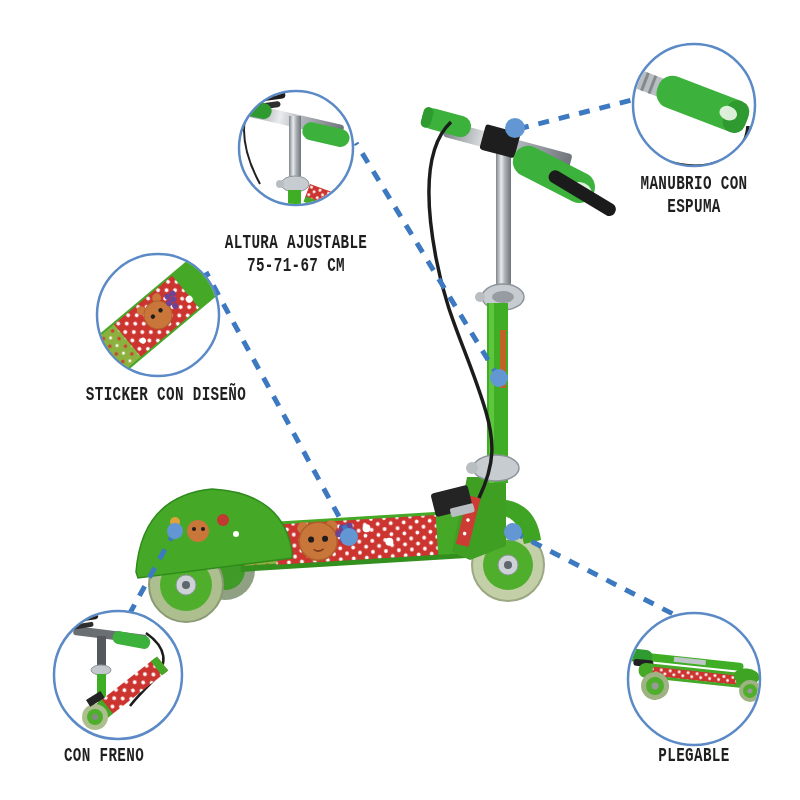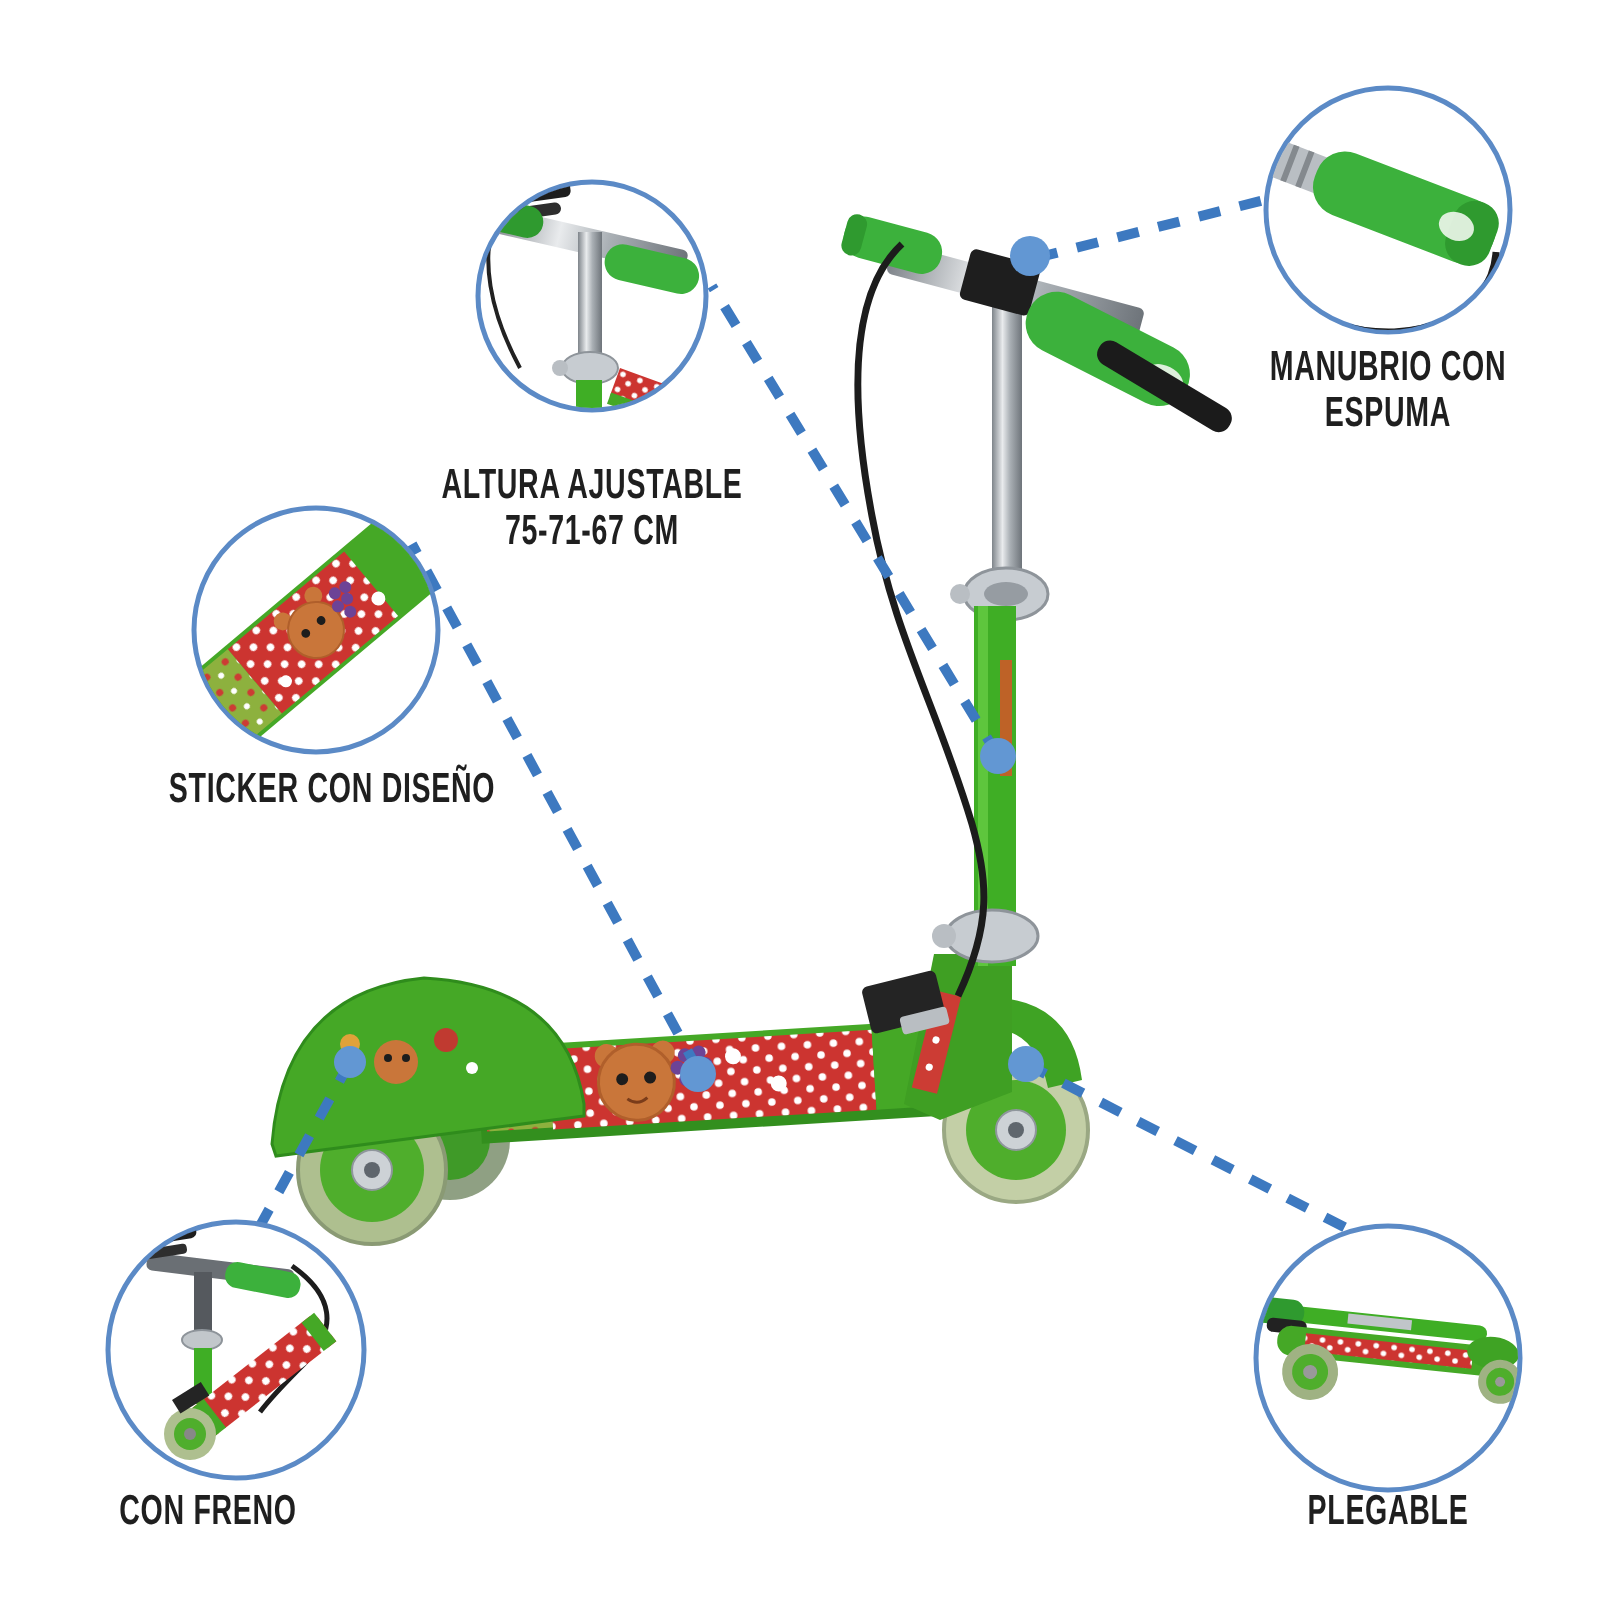--- a/index.html
+++ b/index.html
@@ -1,17 +1,17 @@
 <!DOCTYPE html>
 <html><head>
 <meta charset="utf-8">
 <style>
   html,body{margin:0;padding:0;background:#fff;}
   #stage{position:relative;width:800px;height:800px;background:#ffffff;overflow:hidden;
-         font-family:Liberation Sans, sans-serif;}
+         font-family:Liberation Mono, monospace;}
   #artwork{position:absolute;left:0;top:0;width:800px;height:800px;}
   .label{position:absolute;width:400px;text-align:center;transform:scaleX(0.68);
          transform-origin:50% 0;font-weight:800;font-size:21px;line-height:1.1;
          color:#1f1f1f;letter-spacing:0.5px;white-space:nowrap;}
   .label .ln{display:block;}
 </style>
 </head>
 <body>
 
 <div id="stage">

